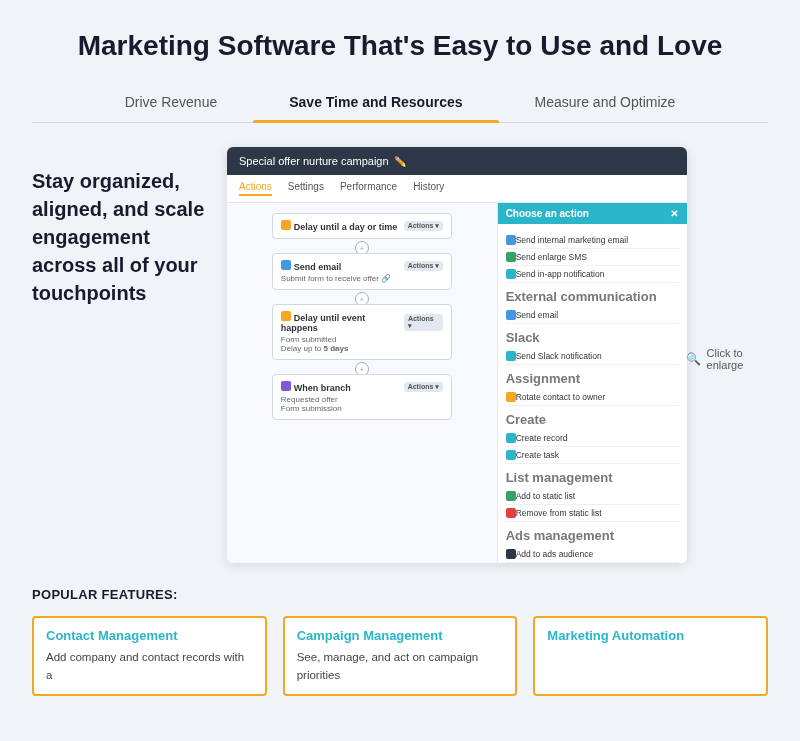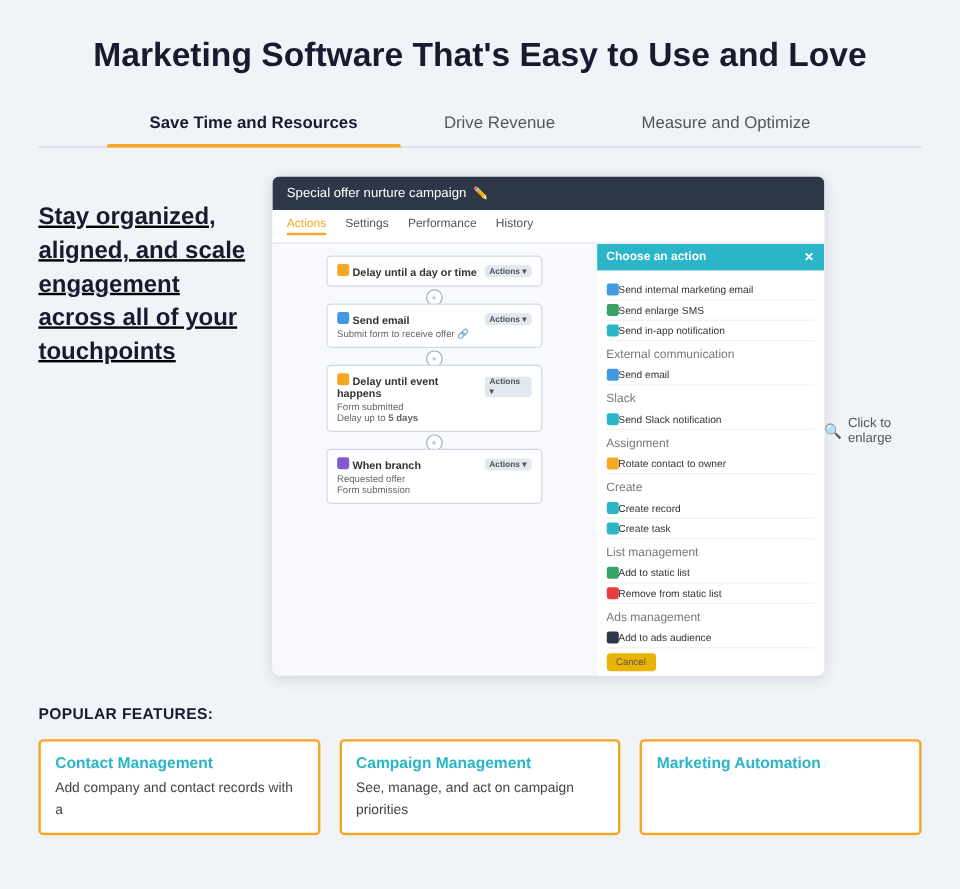--- a/index.html
+++ b/index.html
@@ -53,21 +53,20 @@
     }
     .content-area {
       display: flex;
       gap: 20px;
       align-items: flex-start;
     }
     .left-text {
       width: 175px;
       flex-shrink: 0;
       padding-top: 20px;
-      text-decoration: underline;
     }
     .left-text p {
       font-size: 20px;
       font-weight: 700;
       color: #1a1a2e;
       line-height: 1.4;
     }
     .main-visual {
       flex: 1;
       display: flex;
@@ -198,22 +197,22 @@
       color: #fff;
       padding: 5px 8px;
       margin: -8px -8px 8px;
       font-size: 10px;
       font-weight: 600;
       display: flex;
       justify-content: space-between;
     }
     .action-section-label {
       color: #777;
-      font-size: 10px;
-      font-weight: 400;
+      font-size: 13px;
+      font-weight: 700;
       margin: 6px 0 3px;
       text-transform: none;
     }
     .action-item {
       display: flex;
       align-items: center;
       gap: 0;
       padding: 3px 0;
       border-bottom: 1px solid #f0f0f0;
       font-size: 8.5px;
@@ -285,25 +284,25 @@
     }
   </style>
 </head>
 <body>
 
 <div class="page-wrapper">
 
   <h1 class="main-title">Marketing Software That's Easy to Use and Love</h1>
 
   <div class="tabs">
+    <div class="tab">
+      <span>Drive Revenue</span>
+    </div>
     <div class="tab active">
       <span>Save Time and Resources</span>
-    </div>
-    <div class="tab">
-      <span>Drive Revenue</span>
     </div>
     <div class="tab">
       <span>Measure and Optimize</span>
     </div>
   </div>
 
   <div class="content-area">
     <div class="left-text">
       <p>Stay organized, aligned, and scale engagement across all of your touchpoints</p>
     </div>

